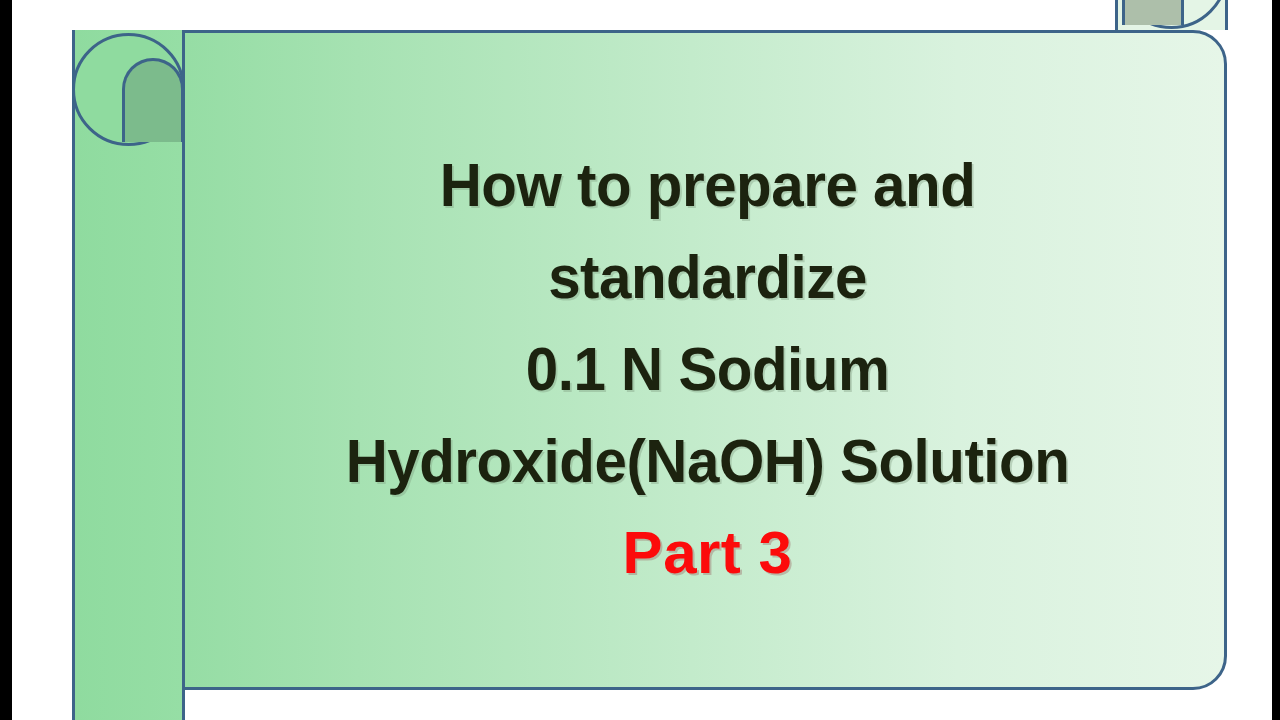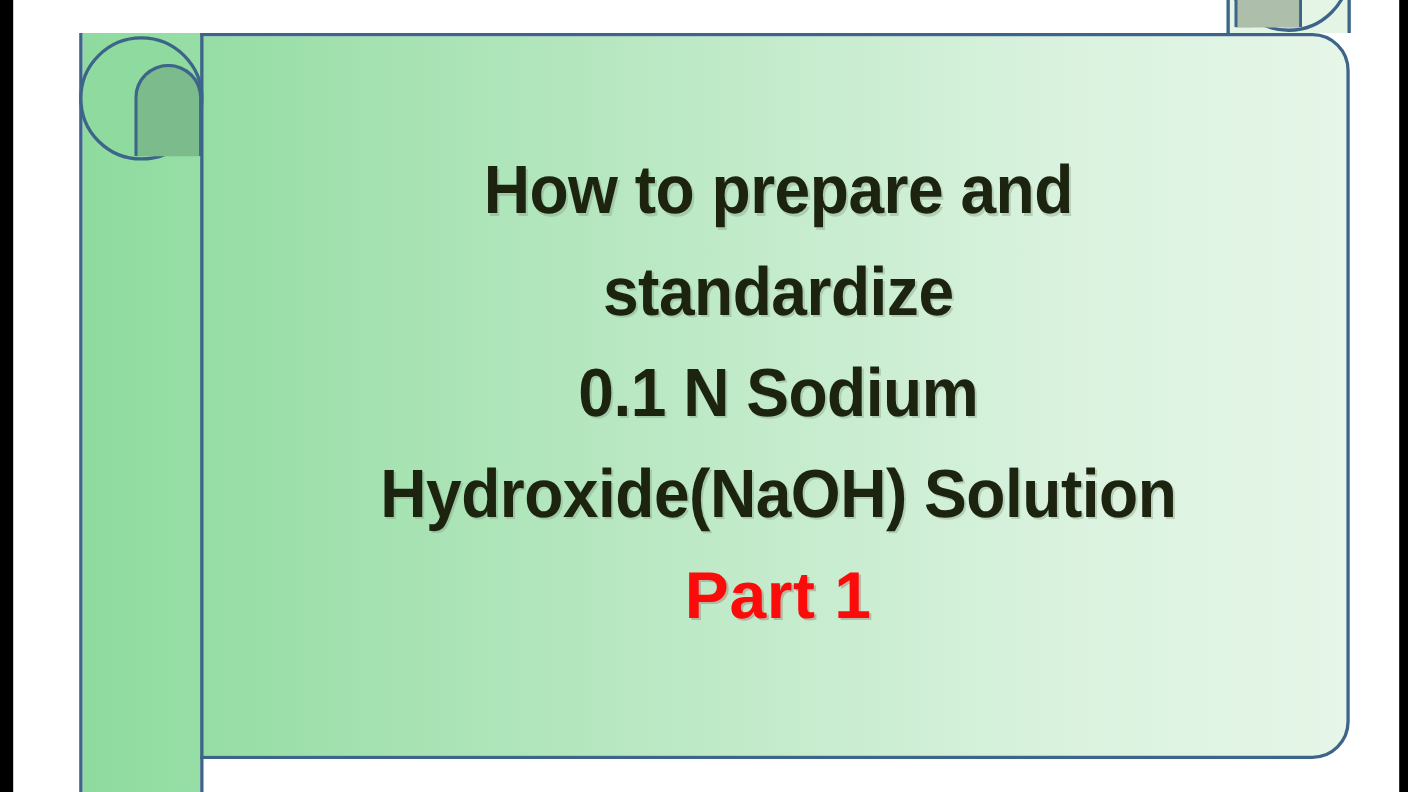--- a/index.html
+++ b/index.html
@@ -132,21 +132,21 @@
     border-top-left-radius: 31px;
     border-top-right-radius: 31px;
     border-bottom: none;
     box-sizing: border-box;
   }
 
   
   #title-block {
     position: absolute;
     left: 190px;
-    top: 128px;
+    top: 139px;
     width: 1035px;
     z-index: 40;
     text-align: center;
   }
   .title-line {
     color: #1c230f;
     font-family: "Liberation Sans Narrow", "Liberation Sans", sans-serif;
     font-weight: bold;
     font-size: 62px;
     line-height: 92px;
@@ -185,19 +185,19 @@
       <div class="curl-inner"></div>
     </div>
 
   </div>
 
   <div id="title-block">
     <div class="title-line">How to prepare and</div>
     <div class="title-line">standardize</div>
     <div class="title-line">0.1 N Sodium</div>
     <div class="title-line">Hydroxide(NaOH) Solution</div>
-    <div class="subtitle-line">Part 1</div>
+    <div class="subtitle-line">Part 3</div>
   </div>
 
   <div class="letterbox left"></div>
   <div class="letterbox right"></div>
 
 </div>
 
 </body></html>

